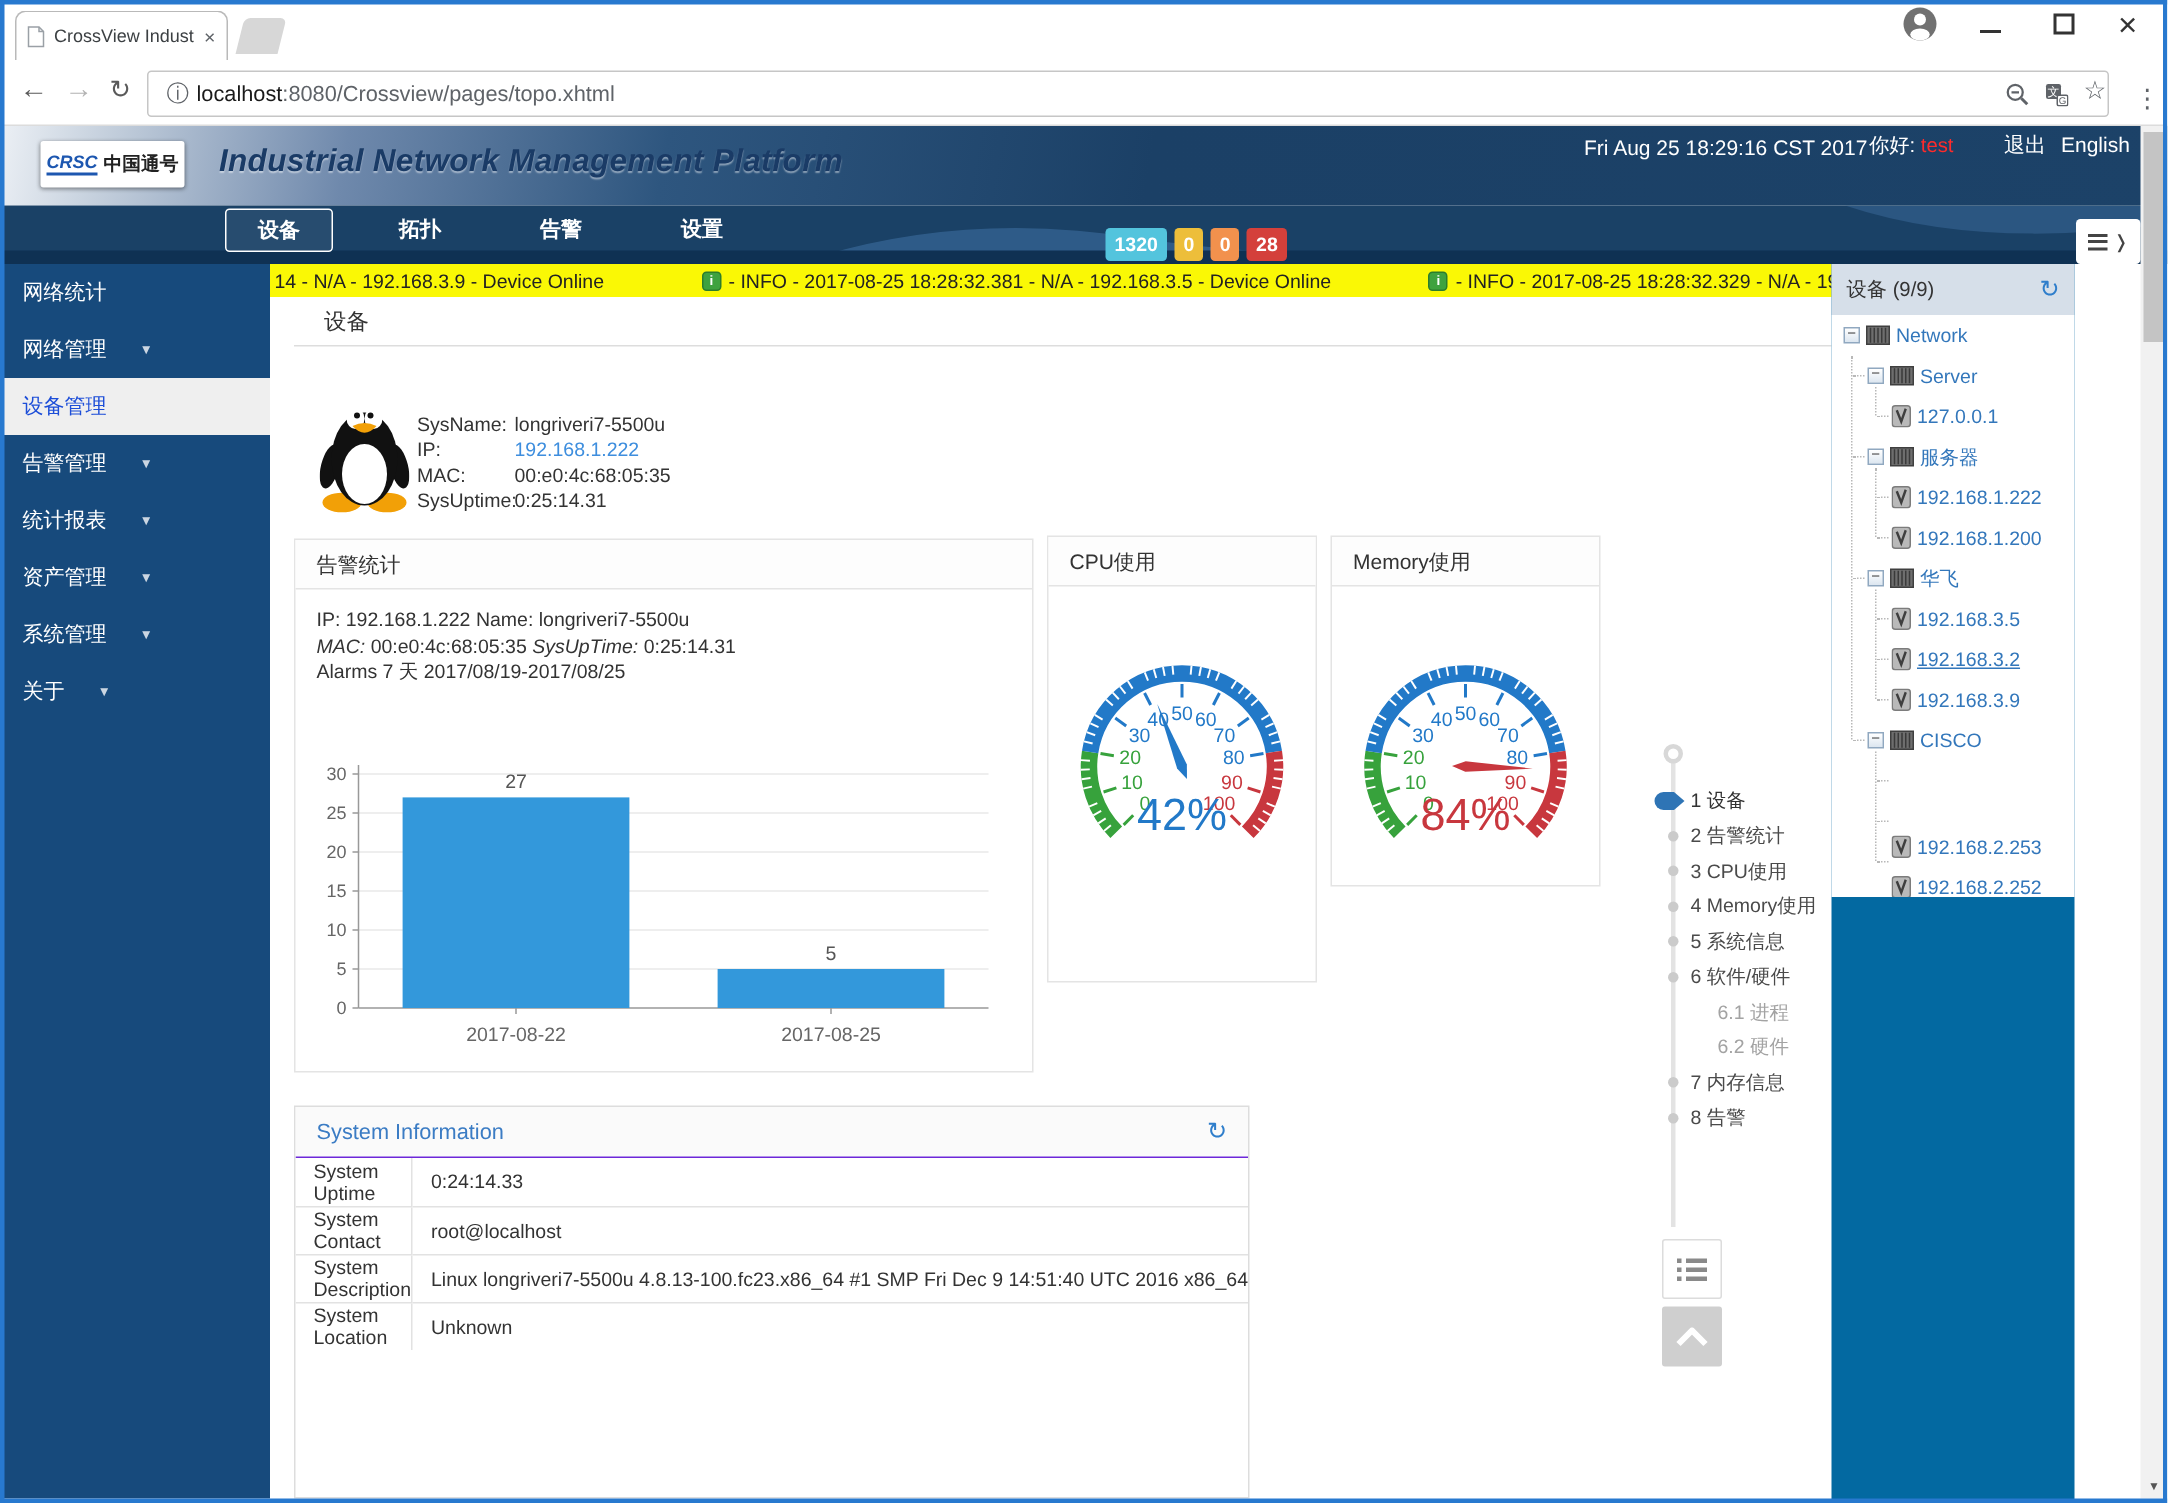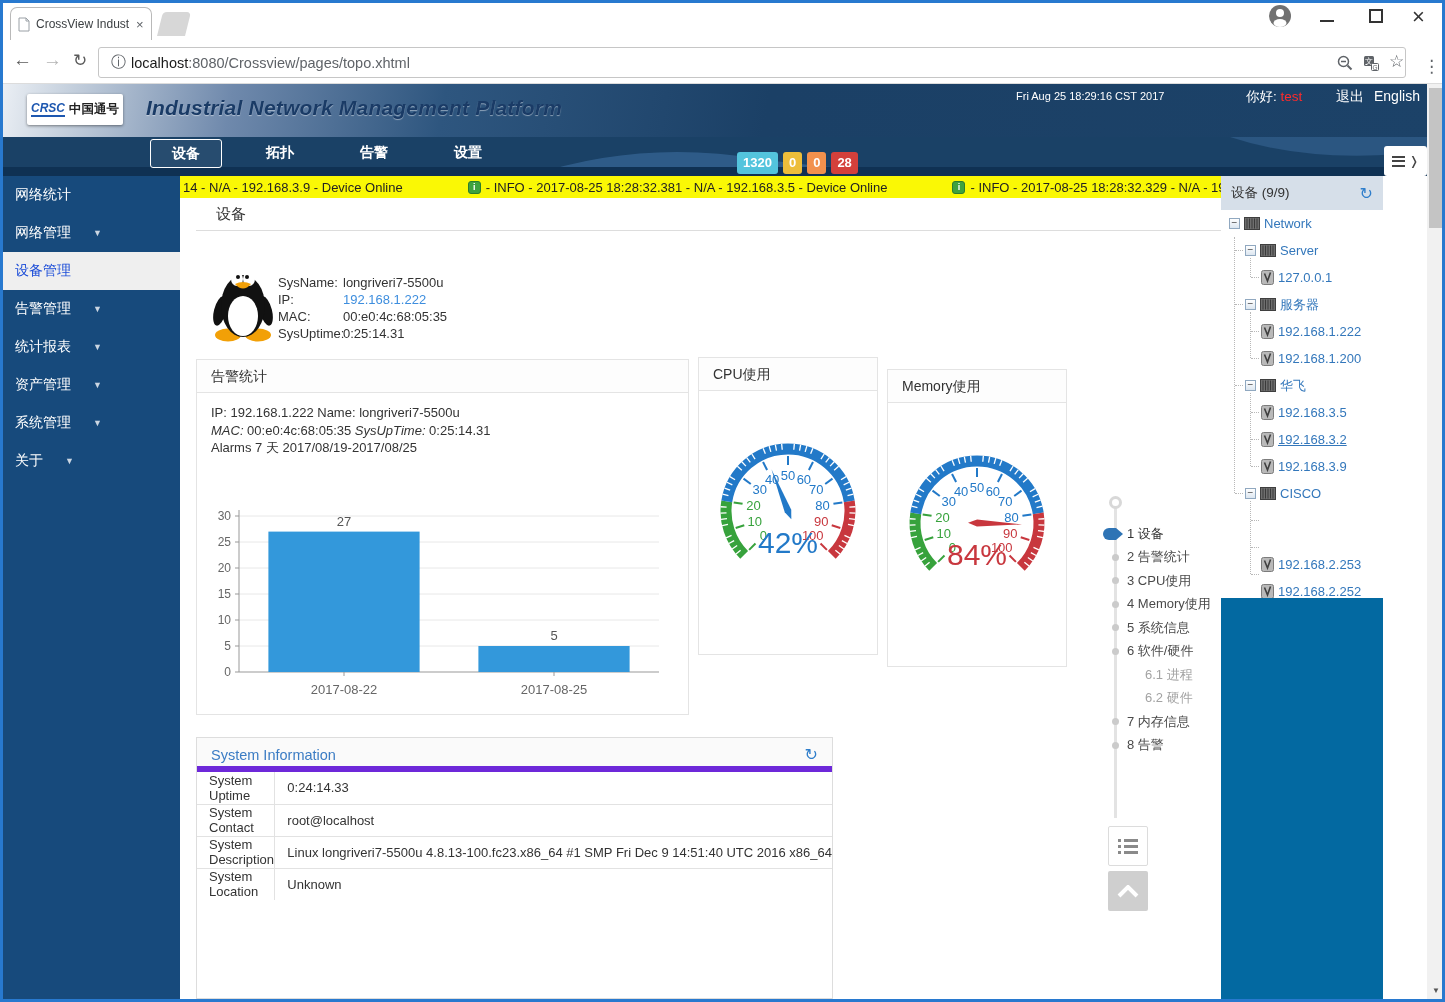--- a/index.html
+++ b/index.html
@@ -35,21 +35,21 @@
 #url-zoom{position:absolute;left:1238px;top:7px}
 #url-translate{position:absolute;left:1264px;top:7px}
 #url-star{position:absolute;left:1290px;top:3px;color:#5F6368;font-size:17px}
 #menu-dots{position:absolute;left:1423px;top:16px;color:#5F6368;font-size:17px}
 
 #app-header{position:absolute;left:0;top:84px;width:100%;height:53px;background:linear-gradient(100deg,#ECF0F5 0px,#C5D0DD 70px,#6F89AC 230px,#2E567F 440px,#1B4066 760px,#1C4268 1445px)}
 #logo{position:absolute;left:27px;top:10px;width:96px;height:31px;background:#fff;border-radius:2px;box-shadow:0 1px 3px rgba(0,0,0,.45);display:flex;align-items:center;justify-content:center;gap:4px}
 #logo-en{font-style:italic;font-weight:bold;font-size:12px;color:#1D57B0;border-bottom:2px solid #1D57B0;line-height:1.1}
 #logo-cn{font-weight:bold;font-size:12.5px;color:#222}
 #app-title{position:absolute;left:146px;top:12px;font-size:21px;font-style:italic;font-weight:bold;color:#1A3B66;text-shadow:0 1px 1px rgba(255,255,255,.45);letter-spacing:.2px}
-#hdr-datetime{position:absolute;left:1016px;top:6px;color:#fff;font-size:11px}
+#hdr-datetime{position:absolute;left:1056px;top:6px;color:#fff;font-size:14px}
 #hdr-greeting{position:absolute;left:1246px;top:4px;color:#fff;font-size:13.5px}
 #hdr-username{color:#FF2B2B}
 #hdr-logout{position:absolute;left:1336px;top:4px;color:#fff;font-size:14px}
 #hdr-lang{position:absolute;left:1374px;top:4px;color:#fff;font-size:14px}
 
 #navbar{position:absolute;left:0;top:137px;width:100%;height:39px;background:#1A4166;overflow:hidden}
 #nav-swoosh{position:absolute;left:0;top:0}
 #nav-tabs{position:absolute;left:150px;top:2px;display:flex;gap:22px;height:30px}
 .nav-tab{width:72px;height:29px;line-height:27px;text-align:center;color:#fff;font-size:14px;font-weight:bold}
 .nav-tab.active{border:1px solid #fff;border-radius:3px;background:rgba(255,255,255,.06)}
@@ -77,38 +77,38 @@
 .dev-row{display:flex;height:17px;align-items:center}
 .dev-label{width:65px}
 .dev-value.link{color:#3E8EDE}
 .panel{position:absolute;background:#fff;border:1px solid #E4E4E4}
 .panel-hd{height:33px;line-height:33px;padding-left:14px;font-size:14px;color:#333;border-bottom:1px solid #E4E4E4;background:#FDFDFD}
 #alarm-panel{left:196px;top:359px;width:493px;height:356px}
 #alarm-text{position:absolute;left:14px;top:44px;font-size:13px;color:#333;line-height:17.5px}
 #alarm-text .it{font-style:italic}
 #bar-chart{position:absolute;left:6px;top:136px}
 #cpu-panel{left:698px;top:357px;width:180px;height:298px}
-#mem-panel{left:887px;top:369px;width:180px;height:298px}
+#mem-panel{left:887px;top:357px;width:180px;height:234px}
 .gauge-box{position:absolute;left:1px;top:53px}
 
 #anchor-line{position:absolute;left:1114px;top:505px;width:3px;height:313px;background:#E3E3E3}
 #anchor-circle{position:absolute;left:1109px;top:496px;width:13px;height:13px;border-radius:50%;border:3px solid #D8D8D8;background:#fff}
 #anchor-items{position:absolute;left:1100px;top:522px;width:160px}
 .anchor-item{position:relative;height:23.5px;display:flex;align-items:center;font-size:13px;color:#4A4A4A}
 .anchor-item .txt{margin-left:27px;white-space:nowrap}
 .anchor-item.sub .txt{margin-left:45px;color:#A3A3A3}
 .anchor-item .dot{position:absolute;left:12px;top:8px;width:7px;height:7px;border-radius:50%;background:#CBCBCB}
 .anchor-item .marker{position:absolute;left:3px;top:5.5px;width:13px;height:12px;background:#2E74B5;border-radius:6px 0 0 6px}
 .anchor-item .marker::after{content:"";position:absolute;left:13px;top:0;border-top:6px solid transparent;border-bottom:6px solid transparent;border-left:7px solid #2E74B5}
 .anchor-item.active{color:#333}
 #list-btn{position:absolute;left:1108px;top:826px;width:40px;height:40px;background:#fff;border:1px solid #DCDCDC;border-radius:2px;display:flex;align-items:center;justify-content:center}
 #top-btn{position:absolute;left:1108px;top:871px;width:40px;height:40px;background:#CFCFCF;border-radius:2px;display:flex;align-items:center;justify-content:center}
 
 #sysinfo-panel{position:absolute;left:196px;top:737px;width:637px;height:262px;background:#fff;border:1px solid #DDD;overflow:hidden}
-#sysinfo-hd{position:relative;height:34px;line-height:34px;padding-left:14px;color:#3B7CC4;font-size:14.5px;background:#FAFAFA;border-bottom:6px solid #6d28d9}
+#sysinfo-hd{position:relative;height:34px;line-height:34px;padding-left:14px;color:#3B7CC4;font-size:14.5px;background:#FAFAFA;border-bottom:1px solid #6d28d9}
 .refresh-icon{color:#2F7ECB;font-size:16px}
 #sysinfo-hd .refresh-icon{position:absolute;right:14px;top:0}
 #sysinfo-table{width:100%;border-collapse:collapse;font-size:13px;color:#333}
 #sysinfo-table td{height:32px;border-top:1px solid #E2E2E2}
 #sysinfo-table tr:first-child td{border-top:none}
 #sysinfo-table td.lbl{width:118px;padding-left:12px;border-right:1px solid #E2E2E2}
 #sysinfo-table td.val{padding-left:12px;white-space:nowrap}
 
 #tree-panel{position:absolute;left:1221px;top:176px;width:162px;height:832px;background:#0369a1;z-index:2}
 #tree-hd{height:34px;background:#D6DFE9;display:flex;align-items:center;padding:0 10px;font-size:13.5px;color:#333}

